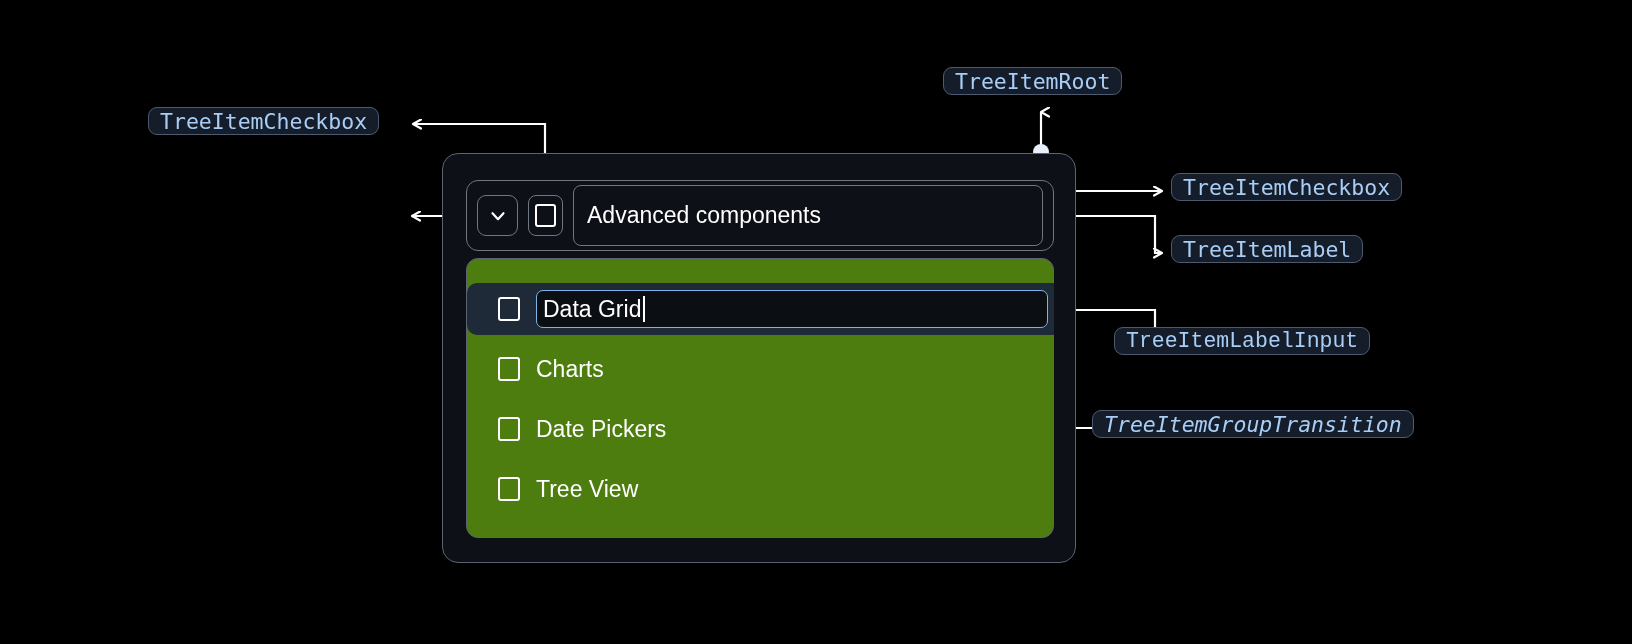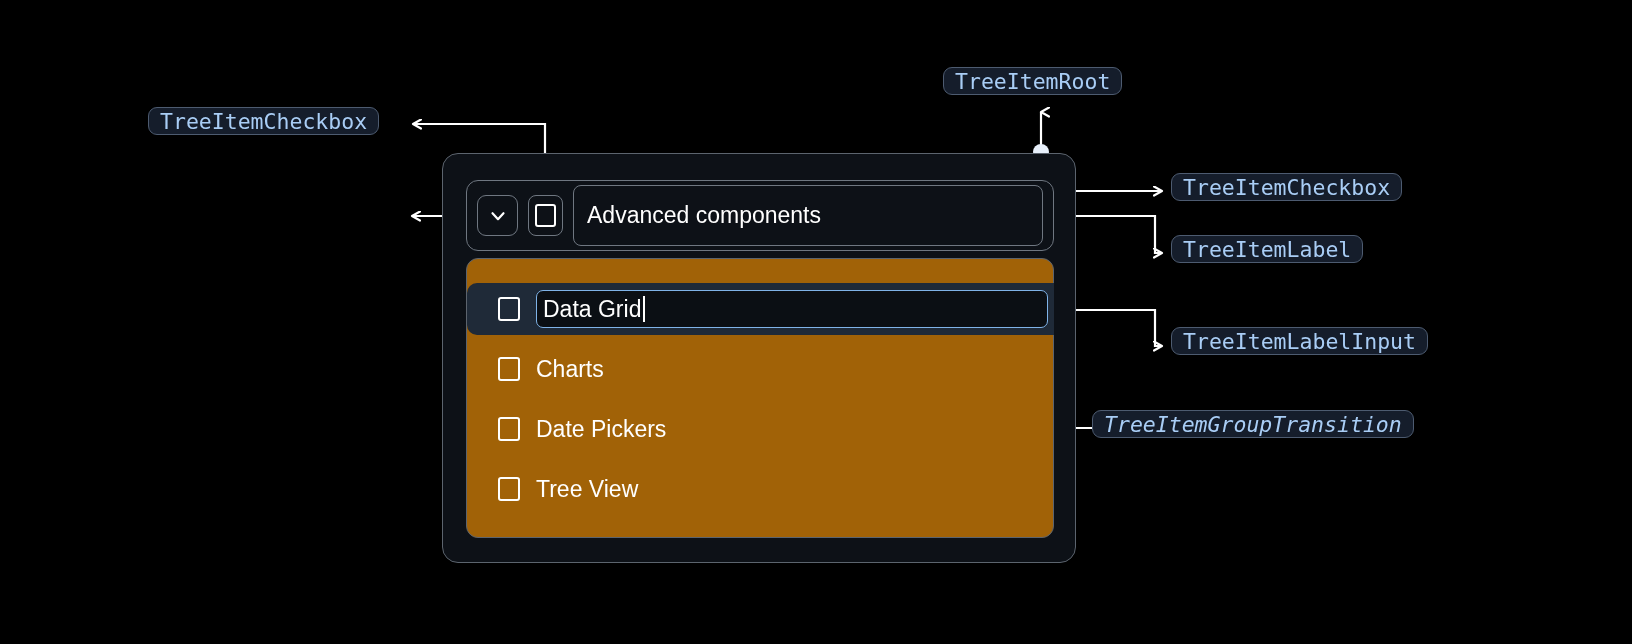--- a/index.html
+++ b/index.html
@@ -125,21 +125,21 @@
   }
 
   
   .group-transition {
     position: absolute;
     left: 466px;
     top: 258px;
     width: 588px;
     height: 280px;
     box-sizing: border-box;
-    background: #a16207;
+    background: #4d7c0f;
     border: 1px solid #5c646e;
     border-radius: 12px;
     padding-top: 24px;
   }
 
   .tree-item-row {
     position: relative;
     height: 52px;
     display: flex;
     align-items: center;
@@ -283,17 +283,17 @@
 
   <div class="chip" style="left:148px; top:107px;">TreeItemCheckbox</div>
 
 
   <div class="chip" style="left:943px; top:67px;">TreeItemRoot</div>
 
   <div class="chip" style="left:1171px; top:173px;">TreeItemCheckbox</div>
 
   <div class="chip" style="left:1171px; top:235px;">TreeItemLabel</div>
 
-  <div class="chip" style="left:1171px; top:327px;">TreeItemLabelInput</div>
+  <div class="chip" style="left:1114px; top:327px;font-family:Liberation Mono, monospace;">TreeItemLabelInput</div>
 
   <div class="chip" style="left:1092px; top:410px;font-style:italic;">TreeItemGroupTransition</div>
 
 </div>
 
 </body></html>

